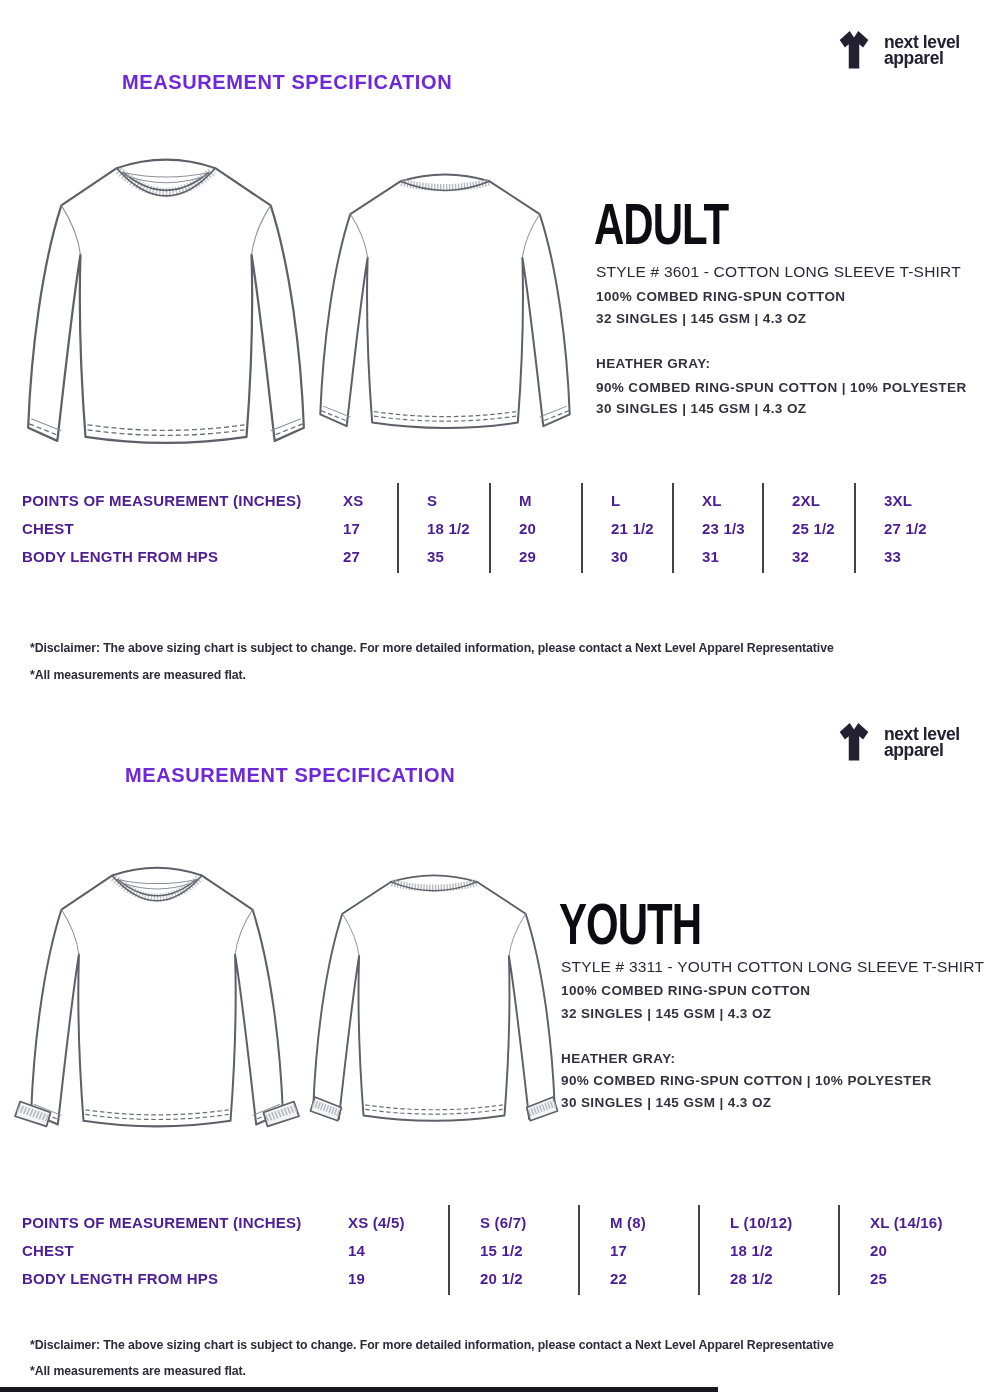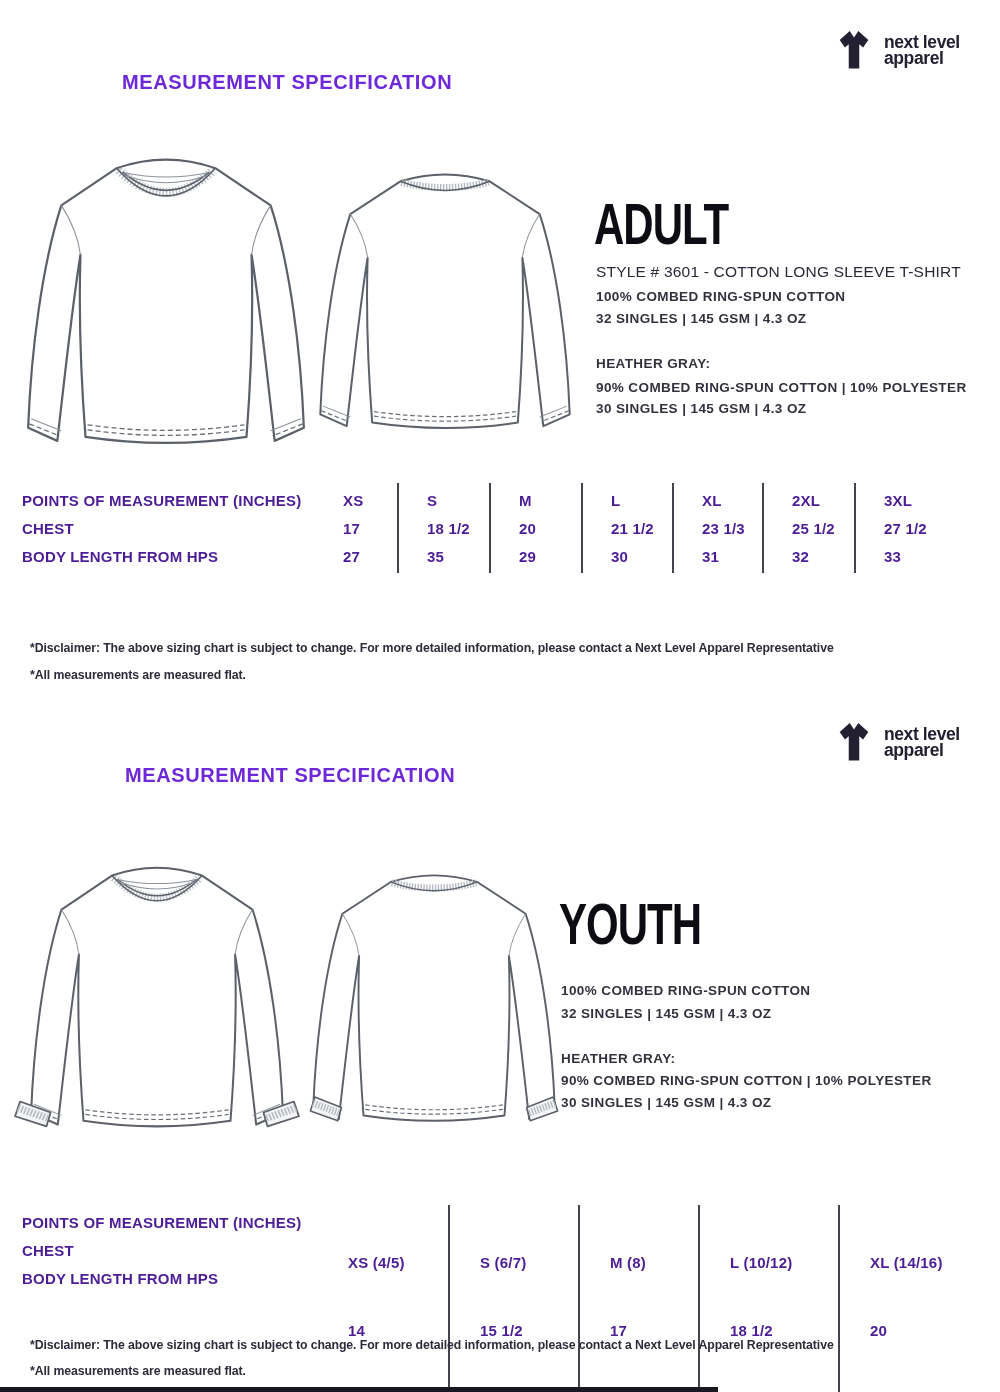--- a/index.html
+++ b/index.html
@@ -19,21 +19,21 @@
   .fabric-line{font-size:13.5px;font-weight:bold;letter-spacing:0.4px;line-height:20px;color:#34313f;}
 
   
   .size-table{display:grid;}
   .size-table .col{padding:3px 0;}
   .size-table .cell{height:28px;display:flex;align-items:center;font-size:15px;font-weight:bold;
                     letter-spacing:0.2px;color:#4c1d95;white-space:nowrap;}
   .adult-table{grid-template-columns:293px 82px 92px 92px 91px 90px 92px 1fr;}
   .youth-table{grid-template-columns:296px 130px 130px 120px 140px 1fr;}
   .size-col .cell{padding-left:28px;}
-  .youth-table .size-col .cell{padding-left:30px;margin-top:40px;}
+  .youth-table .size-col .cell{padding-left:30px;}
   .divided{border-left:2px solid #45424f;}
 
   
   .disclaimer-line{font-size:12.3px;font-weight:bold;letter-spacing:-0.1px;color:#2e2b3a;line-height:15px;}
 
   
   .logo{display:flex;align-items:center;gap:9px;margin-top:17px;}
   .logo-text{font-size:17.5px;font-weight:bold;line-height:16px;letter-spacing:-0.4px;color:#232032;}
 
   
@@ -188,20 +188,21 @@
     <use href="#tee-back"></use>
     <svg viewBox="0 0 290 320" preserveAspectRatio="none">
       <path class="cuffpatch" d="M10 278 L40 290 L36 305 L5 294 Z"></path>
       <path class="rb2" d="M8 285 L37 296"></path>
       <path class="cuffpatch" d="M280 278 L250 290 L254 305 L285 294 Z"></path>
       <path class="rb2" d="M282 285 L253 296"></path>
     </svg>
   </svg>
 
   <div class="abs big-title" style="left:559px;top:897px;">YOUTH</div>
+  <div class="abs style-line" style="left:561px;top:957px;">STYLE # 3311 - YOUTH COTTON LONG SLEEVE T-SHIRT</div>
   <div class="abs fabric-line" style="left:561px;top:981px;">100% COMBED RING-SPUN COTTON</div>
   <div class="abs fabric-line" style="left:561px;top:1004px;">32 SINGLES | 145 GSM | 4.3 OZ</div>
   <div class="abs fabric-line" style="left:561px;top:1049px;">HEATHER GRAY:</div>
   <div class="abs fabric-line" style="left:561px;top:1071px;">90% COMBED RING-SPUN COTTON | 10% POLYESTER</div>
   <div class="abs fabric-line" style="left:561px;top:1093px;">30 SINGLES | 145 GSM | 4.3 OZ</div>
 
   <div class="abs size-table youth-table" style="left:22px;top:1205px;width:956px;">
     <div class="col label-col">
       <div class="cell">POINTS OF MEASUREMENT (INCHES)</div>
       <div class="cell">CHEST</div>

